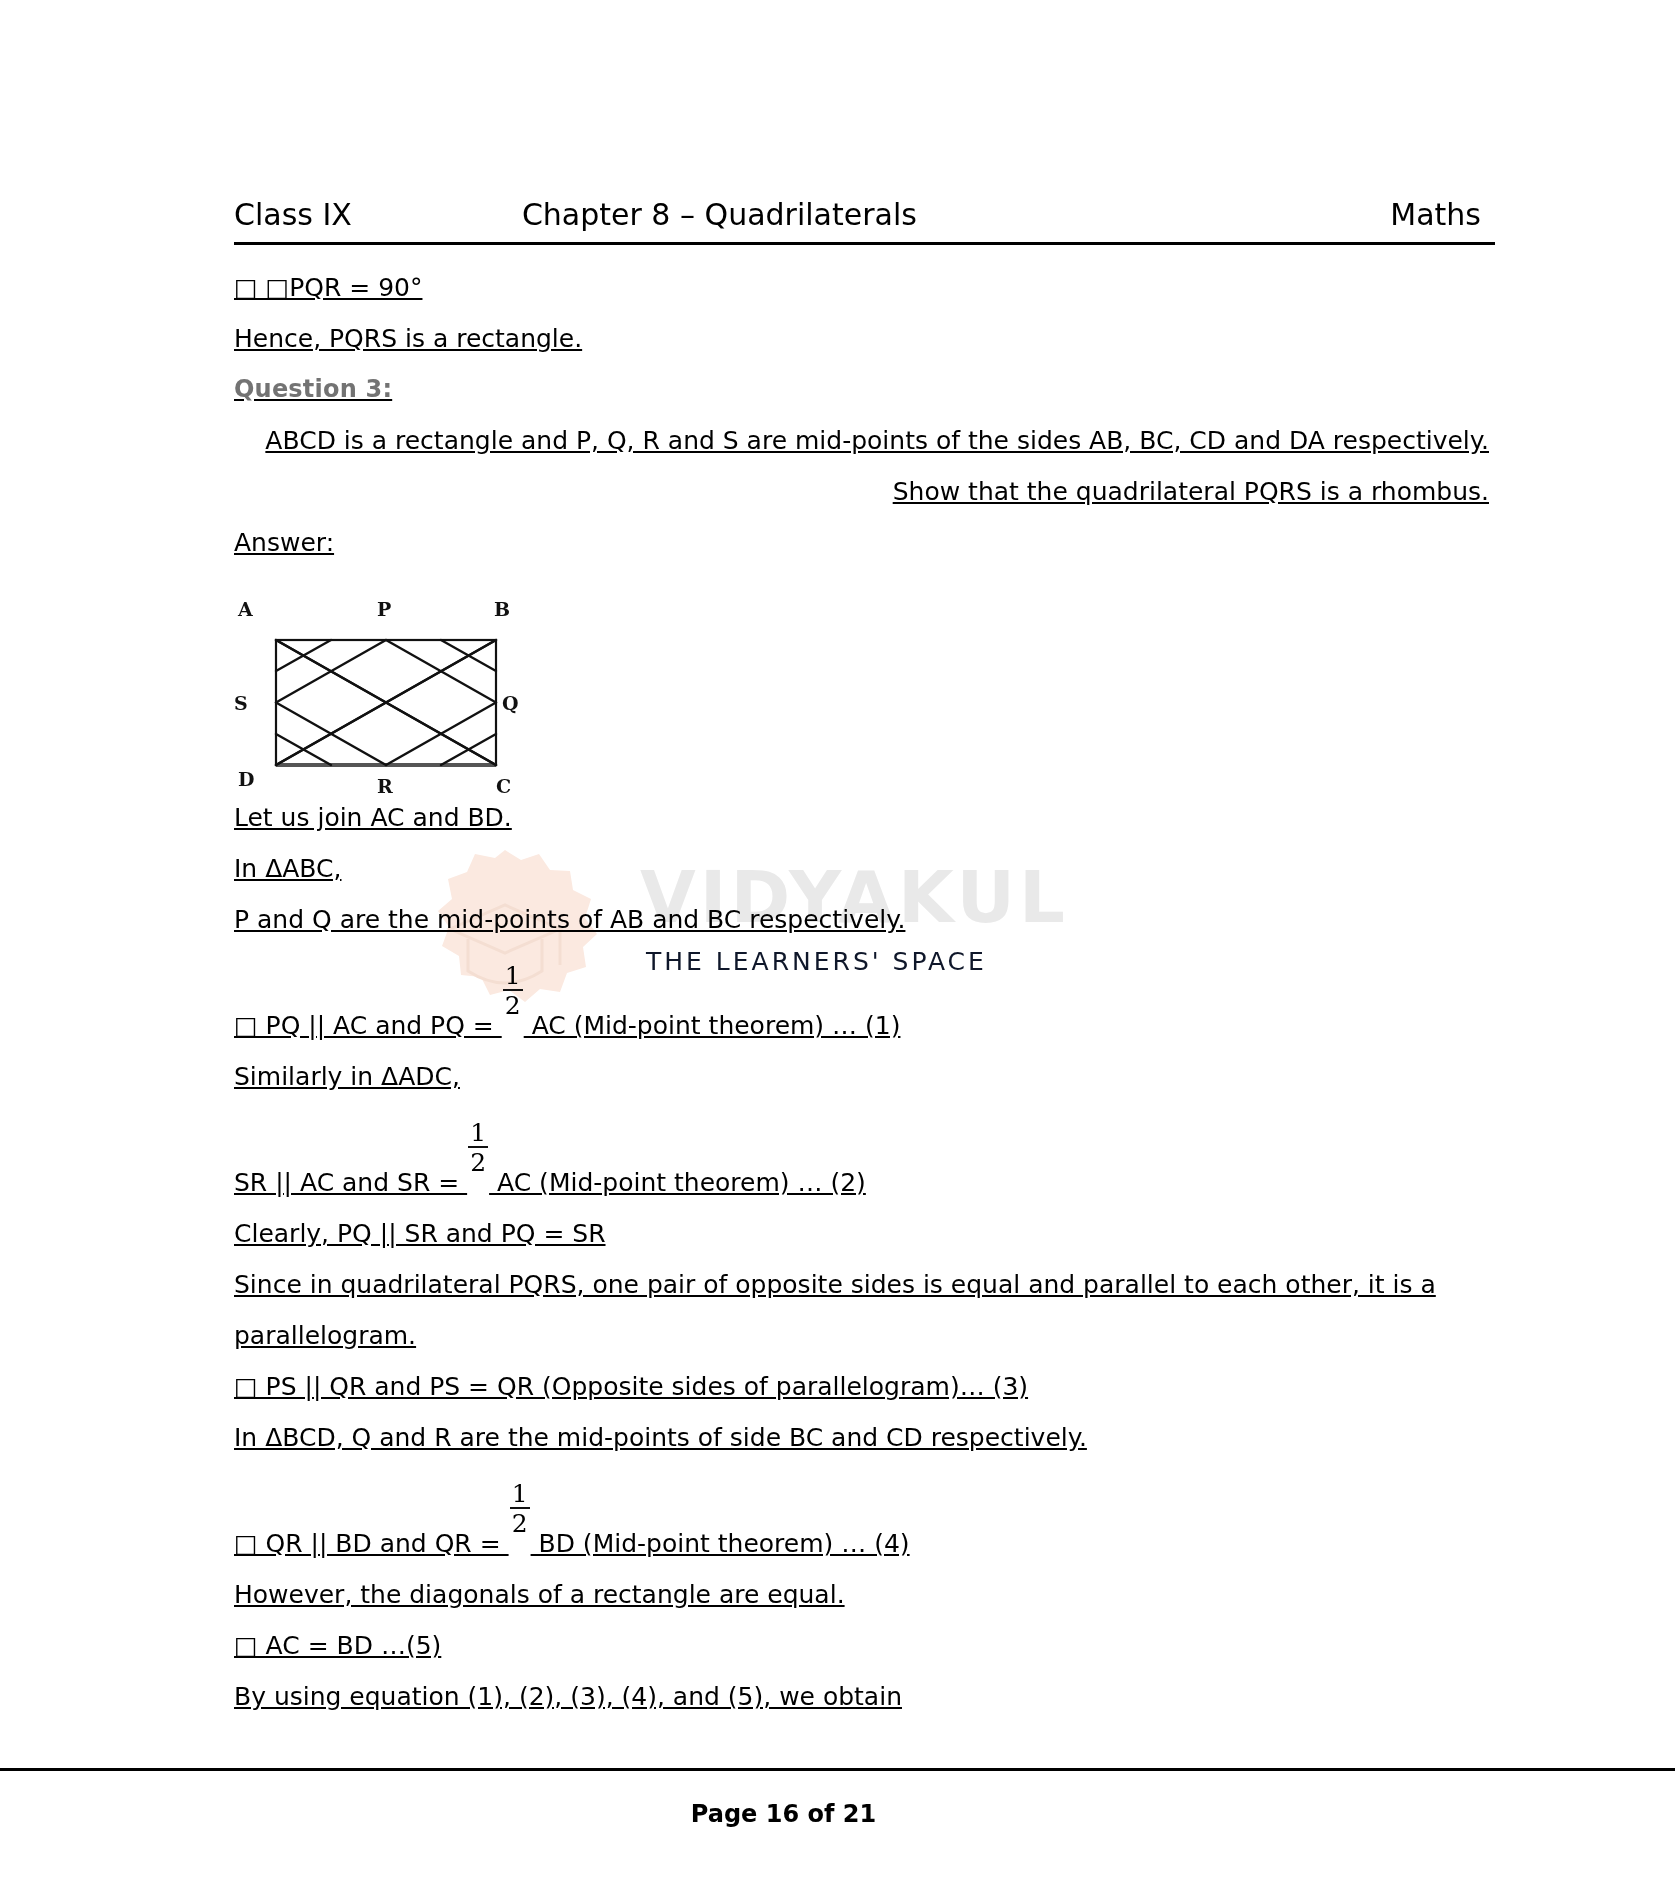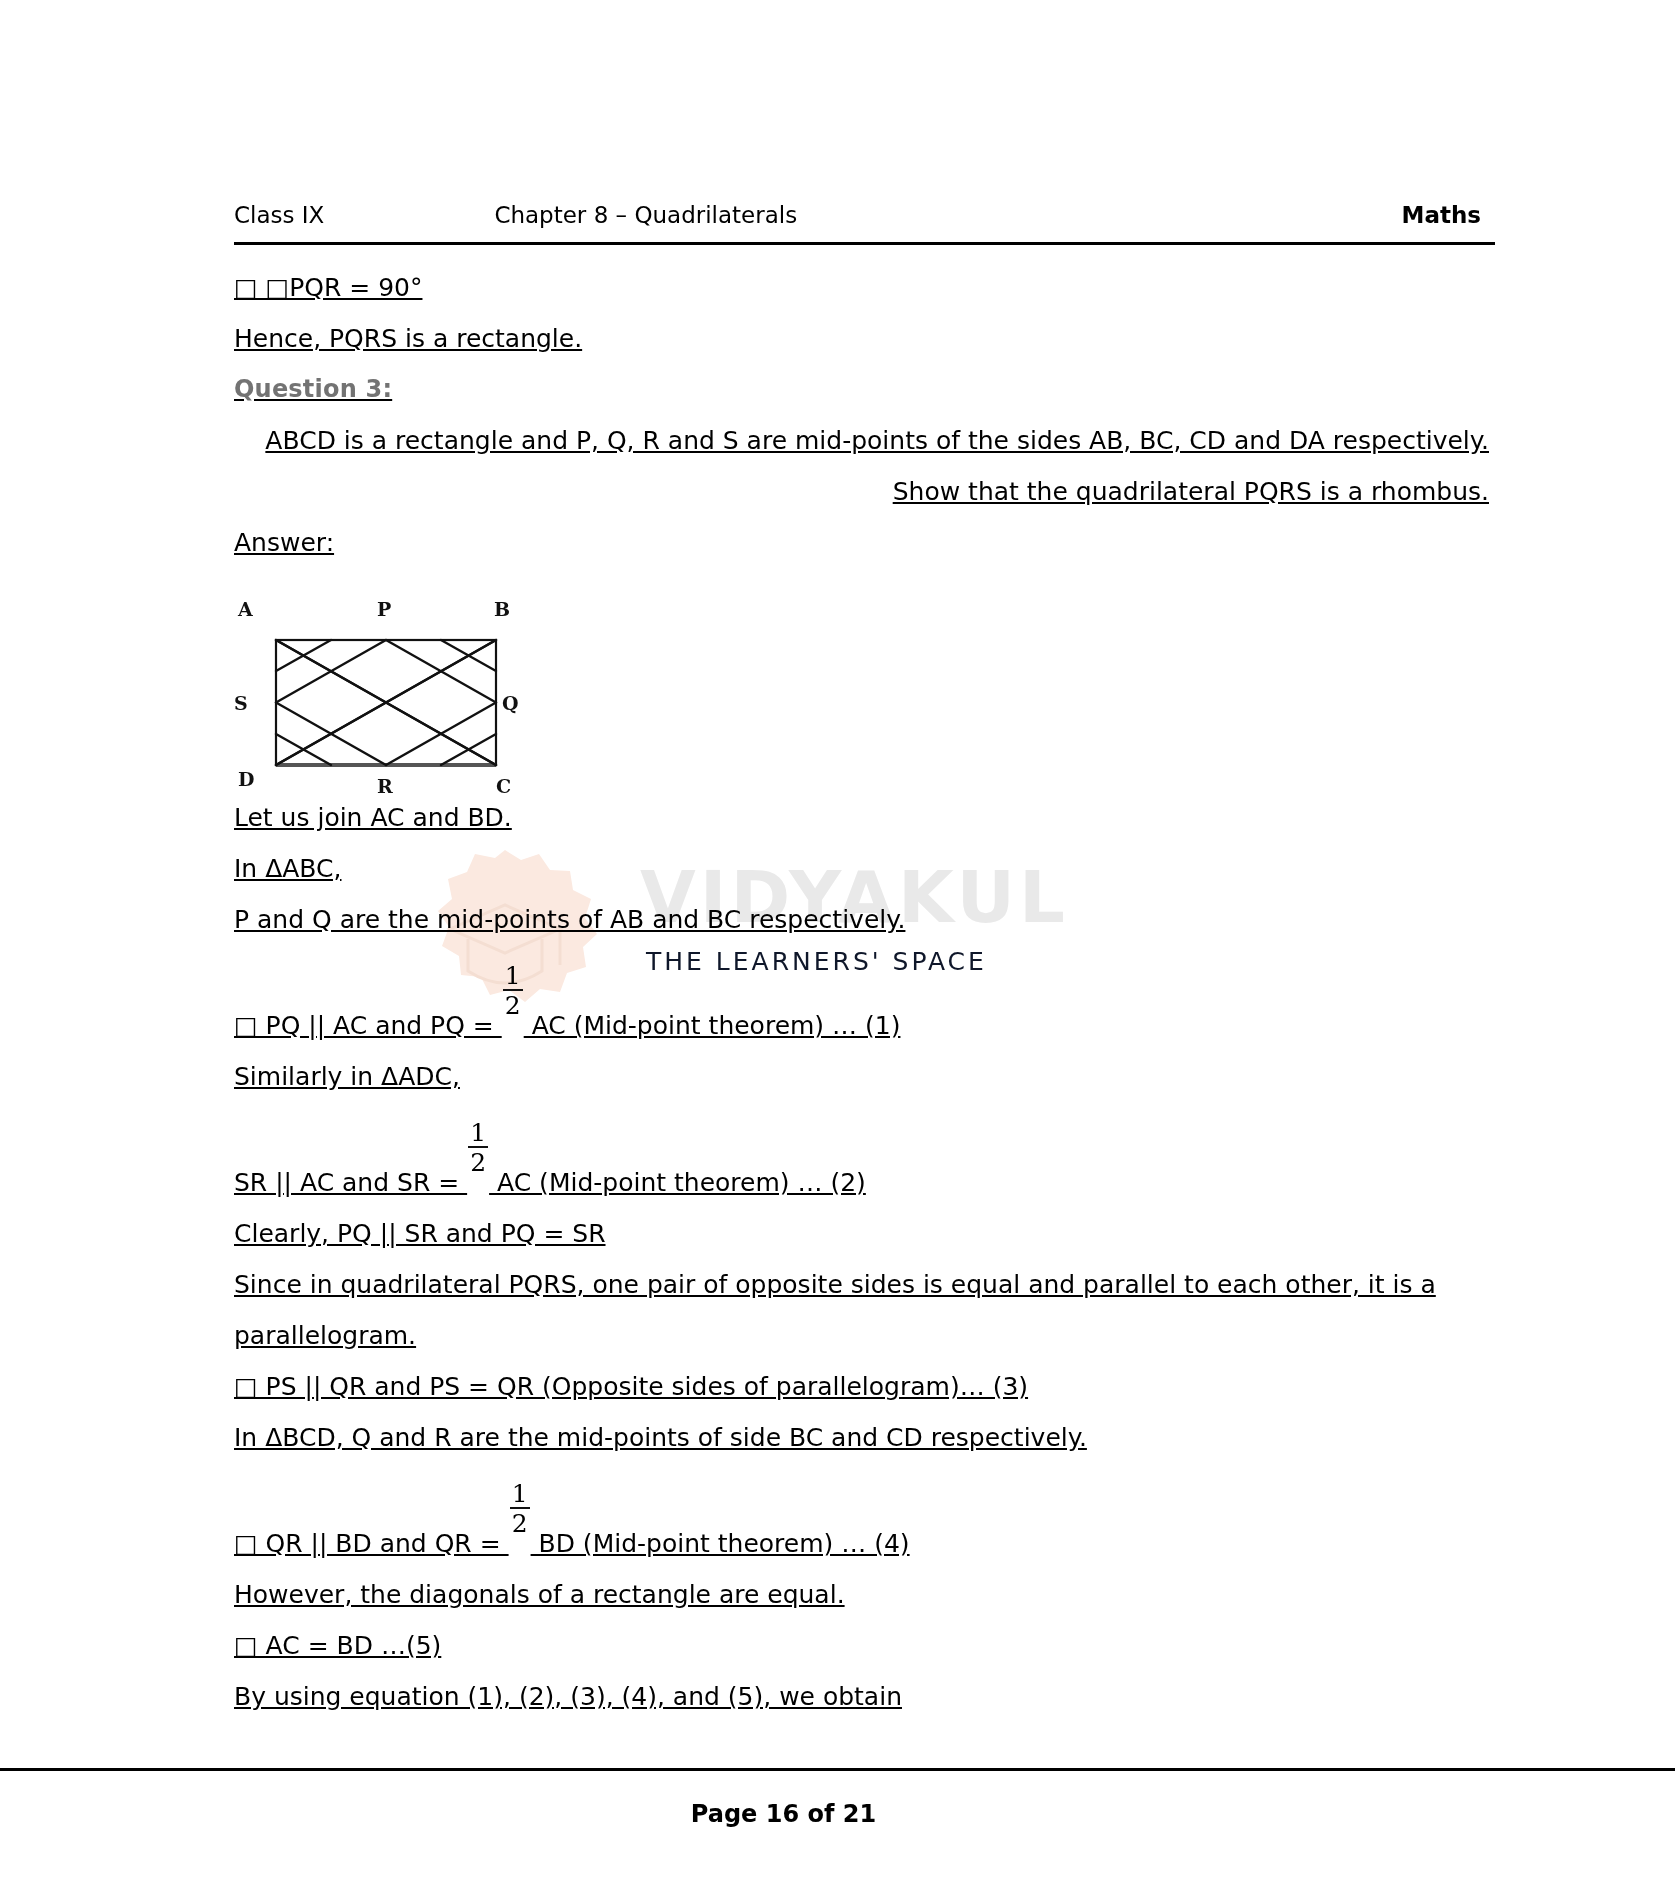--- a/index.html
+++ b/index.html
@@ -26,27 +26,27 @@
     top: 198px;
     width: 1261px;
     height: 44px;
     border-bottom: 3px solid #000;
   }
   #header .hdr-row {
     display: flex;
     align-items: flex-start;
     justify-content: space-between;
     width: 100%;
-    font-size: 23px;
+    font-size: 30px;
     line-height: 34px;
     white-space: nowrap;
   }
   #header .hdr-left  { flex: 0 0 auto; }
   #header .hdr-mid   { flex: 0 0 auto; margin-left: 170px; }
-  #header .hdr-right { flex: 0 0 auto; margin-left: auto; padding-right: 14px; font-weight: bold;}
+  #header .hdr-right { flex: 0 0 auto; margin-left: auto; padding-right: 14px;}
 
   
   #body {
     position: absolute;
     left: 234px;
     top: 262px;
     width: 1270px;
     text-decoration: underline;
   }
   .line {

